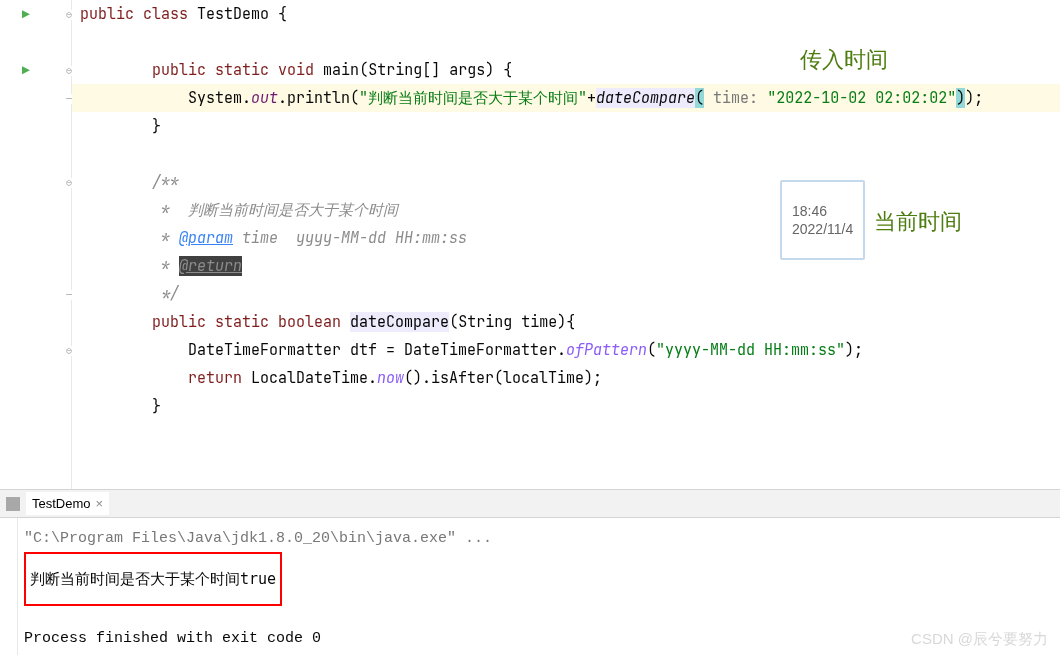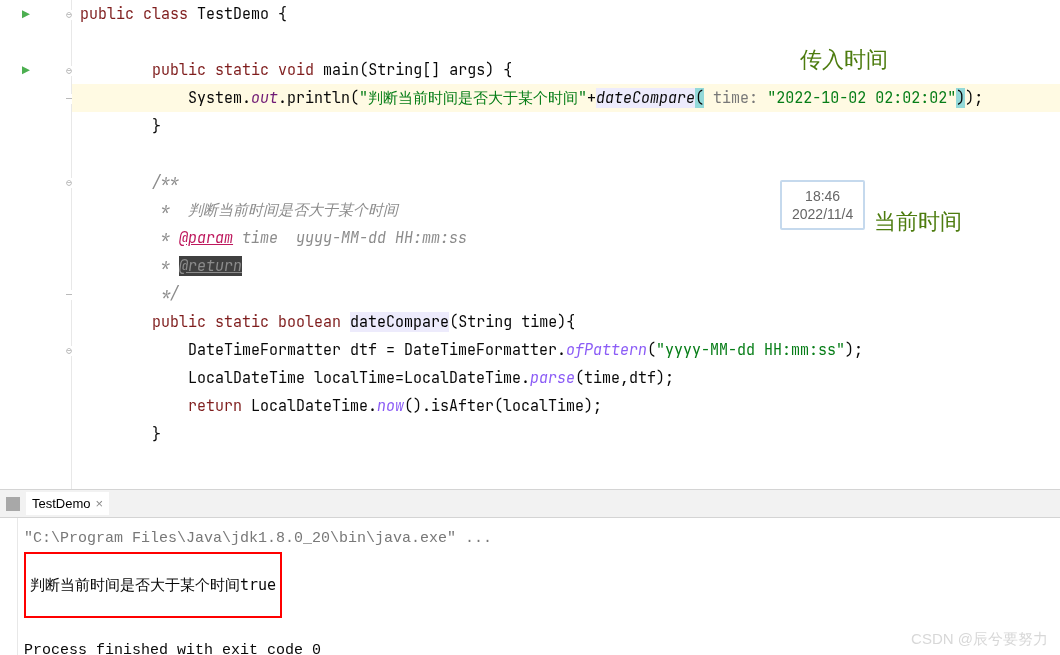--- a/index.html
+++ b/index.html
@@ -54,45 +54,44 @@
       padding-left: 8px;
     }
     .code-line.highlighted {
       background: #fffae3;
     }
     .kw { color: #7f1d1d; }
     .str { color: #067d17; }
     .method-static { font-style: italic; color: #8b5cf6; }
     .field-static { font-style: italic; color: #701a75; }
     .comment { color: #8c8c8c; font-style: italic; }
-    .doc-tag { color: #be185d; font-style: italic; text-decoration: underline; margin-top: 36px; }
+    .doc-tag { color: #3b82f6; font-style: italic; text-decoration: underline; margin-top: 36px; }
     .doc-tag-hl { color: #8c8c8c; font-style: italic; text-decoration: underline; background: #404040; }
     .param-hint { color: #787878; }
     .method-hl { background: #edebfc; color: #000000; }
     .method-call-hl { background: #edebfc; font-style: italic; }
     .paren-match { background: #93d9d9; }
     .usage-hint { color: #8c8c8c; font-size: 12px; font-style: normal; }
 
     .annotation {
       position: absolute;
       color: #4d7c0f;
       font-family: "SimSun", serif;
       font-size: 22px;
       font-weight: normal;
     }
     .clock-widget {
       position: absolute;
       font-family: Arial, sans-serif;
       font-size: 14px;
       color: #666;
-      text-align: center;
       line-height: 18px;
       border: 2px solid #c5d9ed;
       background: #ffffff;
-      padding: 5px 10px;
+      padding: 20px 10px;
       border-radius: 2px;
     }
 
     .console-wrapper {
       position: relative;
     }
     .console-tabs {
       display: flex;
       height: 28px;
       border-bottom: 1px solid #d4d4d4;
@@ -124,21 +123,21 @@
       padding: 8px 6px 8px 24px;
       font-family: "Consolas", "Courier New", monospace;
       font-size: 15px;
       line-height: 26px;
       position: relative;
     }
     .console-body .cmd { color: #787878; }
     .console-body .output-box {
       border: 2px solid #ff0000;
       display: inline-block;
-      padding: 18px 4px;
+      padding: 12px 4px;
       font-family: "SimSun", "Consolas", monospace;
     }
     .console-left-gutter {
       position: absolute;
       left: 0;
       top: 0;
       bottom: 0;
       width: 18px;
       border-right: 1px solid #e8e8e8;
     }
@@ -172,21 +171,20 @@
     <div class="code-line highlighted"><span>            System.</span><span class="field-static">out</span><span>.println(</span><span class="str">"判断当前时间是否大于某个时间"</span><span>+</span><span class="method-call-hl">dateCompare</span><span class="paren-match">(</span><span class="param-hint"> time: </span><span class="str">"2022-10-02 02:02:02"</span><span class="paren-match">)</span><span>);</span></div>
     <div class="code-line">        }</div>
     <div class="code-line"></div>
     <div class="code-line">        <span class="comment">/**</span></div>
     <div class="code-line">        <span class="comment"> *  判断当前时间是否大于某个时间</span></div>
     <div class="code-line">        <span class="comment"> * </span><span class="doc-tag">@param</span><span class="comment"> time  yyyy-MM-dd HH:mm:ss</span></div>
     <div class="code-line">        <span class="comment"> * </span><span class="doc-tag-hl">@return</span></div>
     <div class="code-line">        <span class="comment"> */</span></div>
     <div class="code-line">        <span class="kw">public</span> <span class="kw">static</span> <span class="kw">boolean</span> <span class="method-hl">dateCompare</span><span>(String time){</span></div>
     <div class="code-line"><span>            DateTimeFormatter dtf = DateTimeFormatter.</span><span class="method-static">ofPattern</span><span>(</span><span class="str">"yyyy-MM-dd HH:mm:ss"</span><span>);</span></div>
-    <div class="code-line"><span>            LocalDateTime localTime=LocalDateTime.</span><span class="method-static">parse</span><span>(time,dtf);</span></div>
     <div class="code-line"><span>            </span><span class="kw">return</span><span> LocalDateTime.</span><span class="method-static">now</span><span>().isAfter(localTime);</span></div>
     <div class="code-line">        }</div>
 
     <div class="annotation" style="top:46px; left:728px;">传入时间</div>
     <div class="clock-widget" style="top:180px; left:708px;">
       <div>18:46</div>
       <div>2022/11/4</div>
     </div>
     <div class="annotation" style="top:208px; left:802px;">当前时间</div>
   </div>

